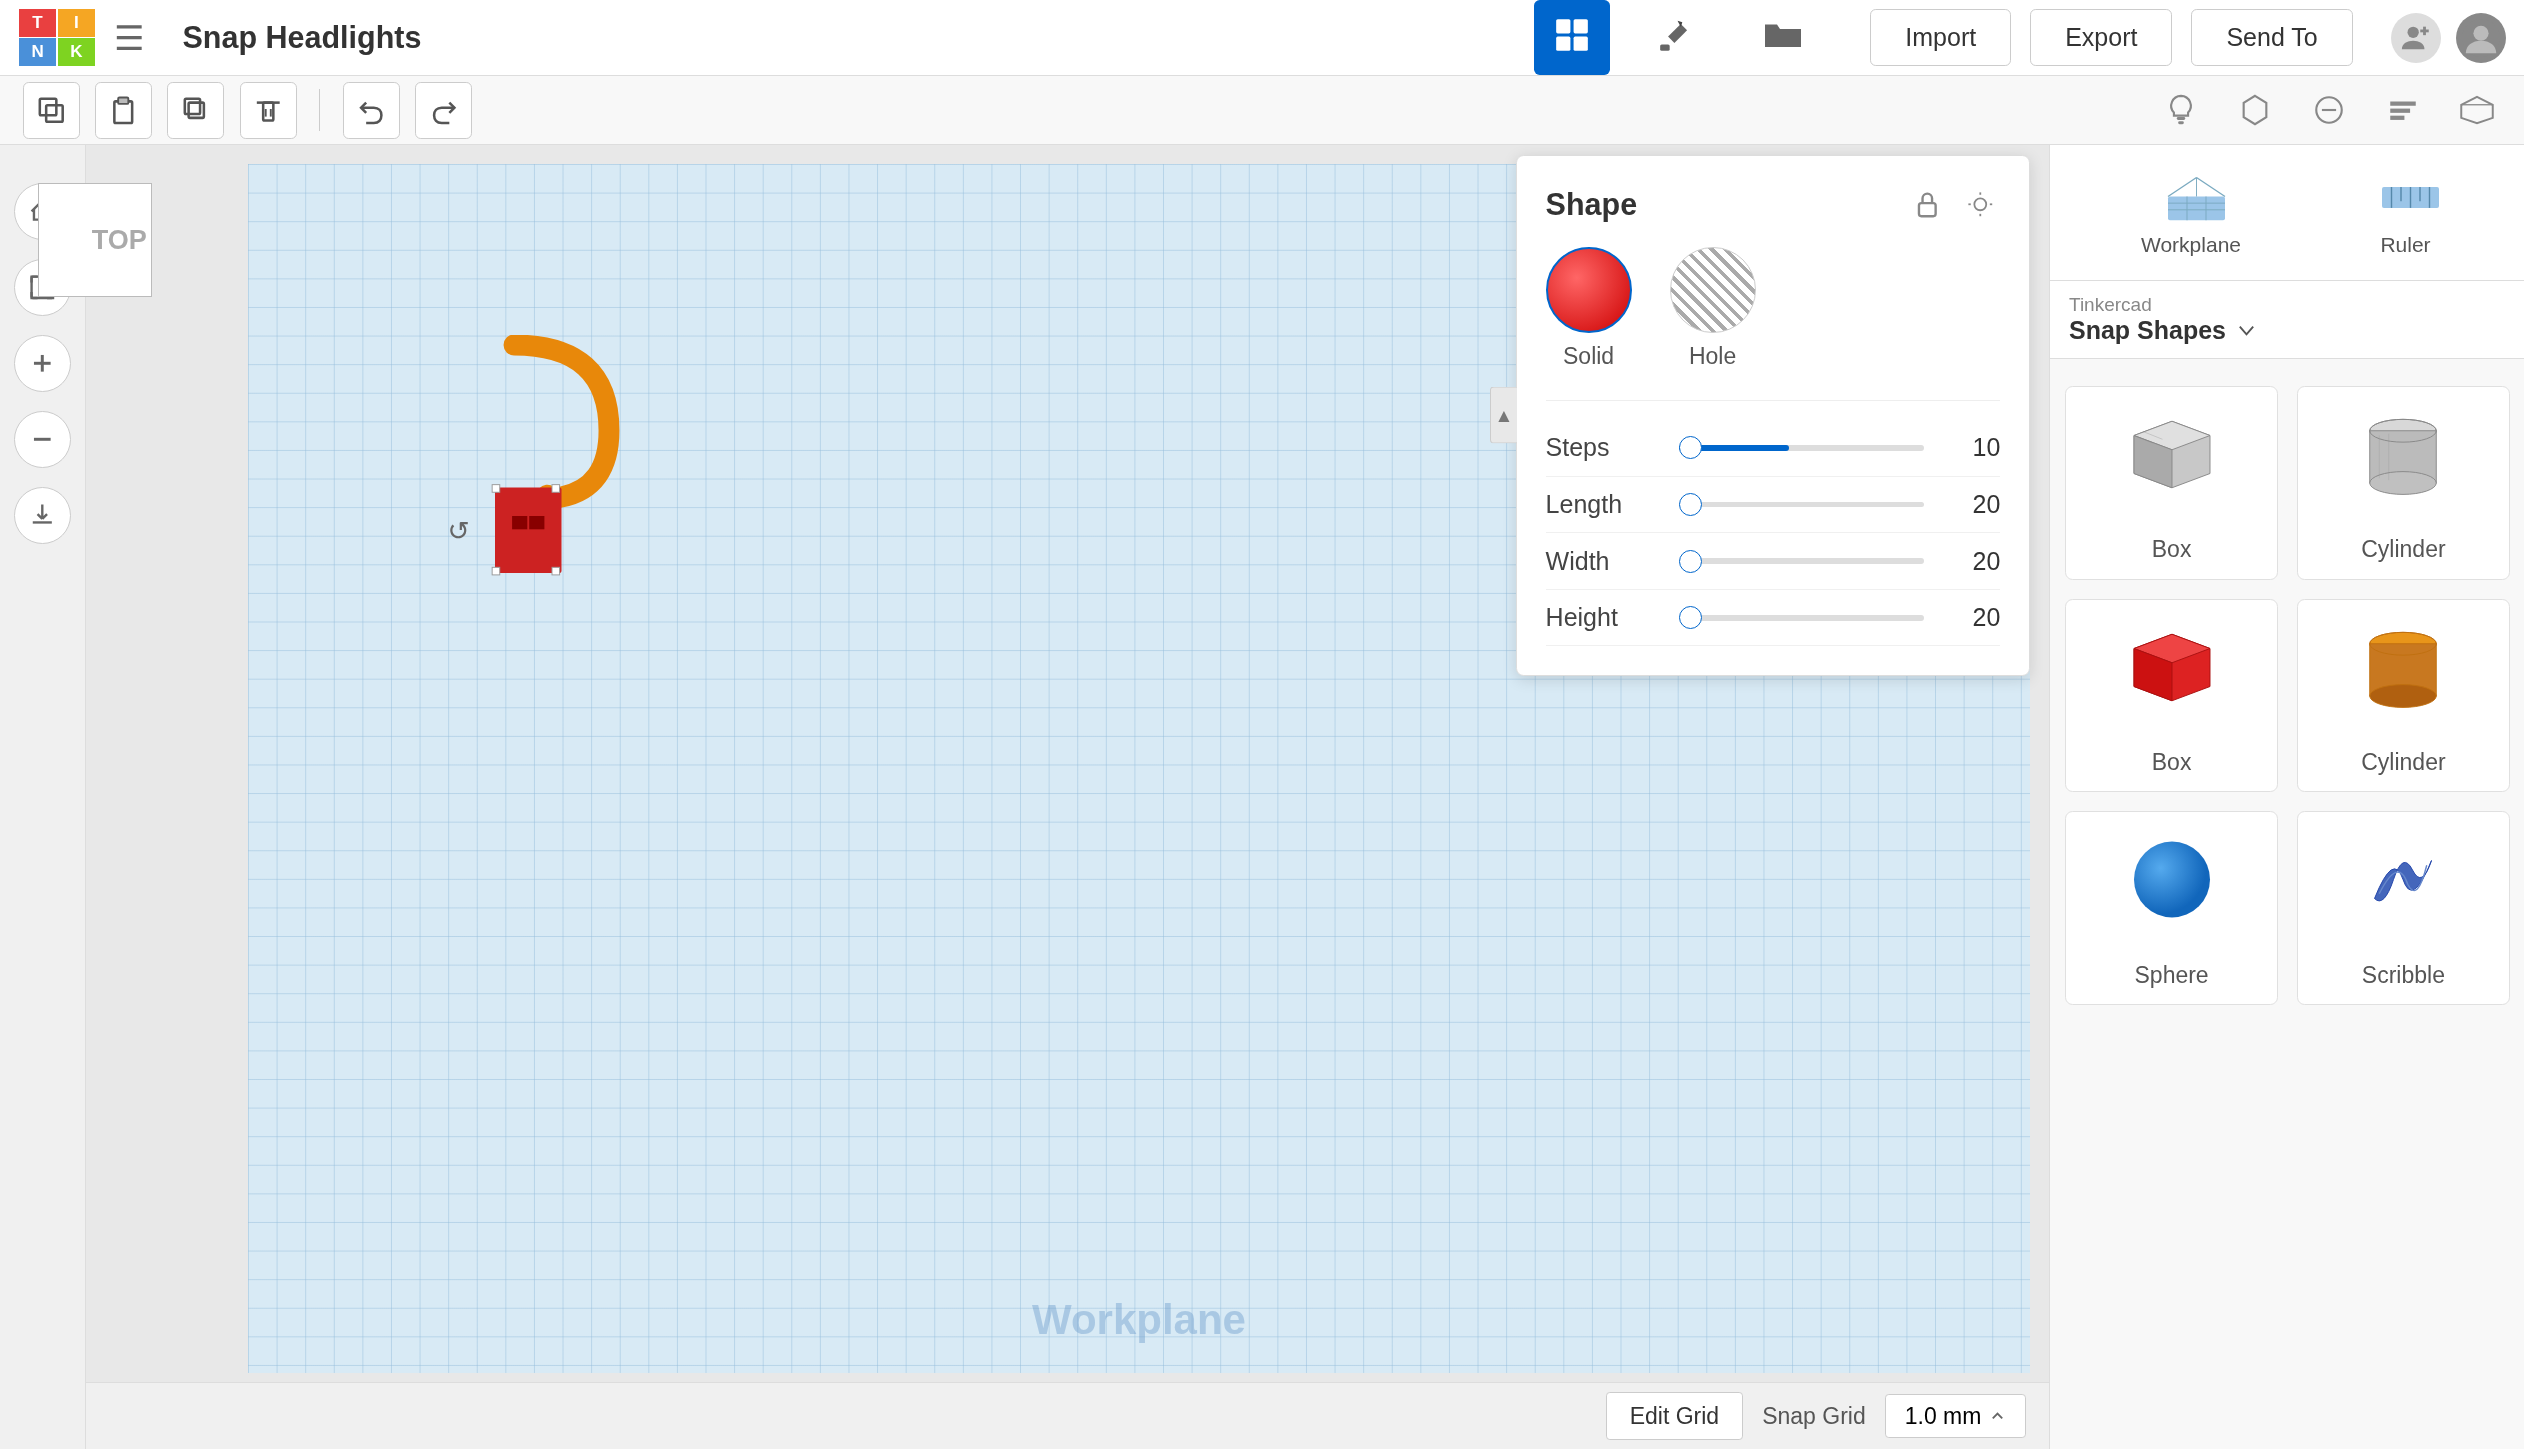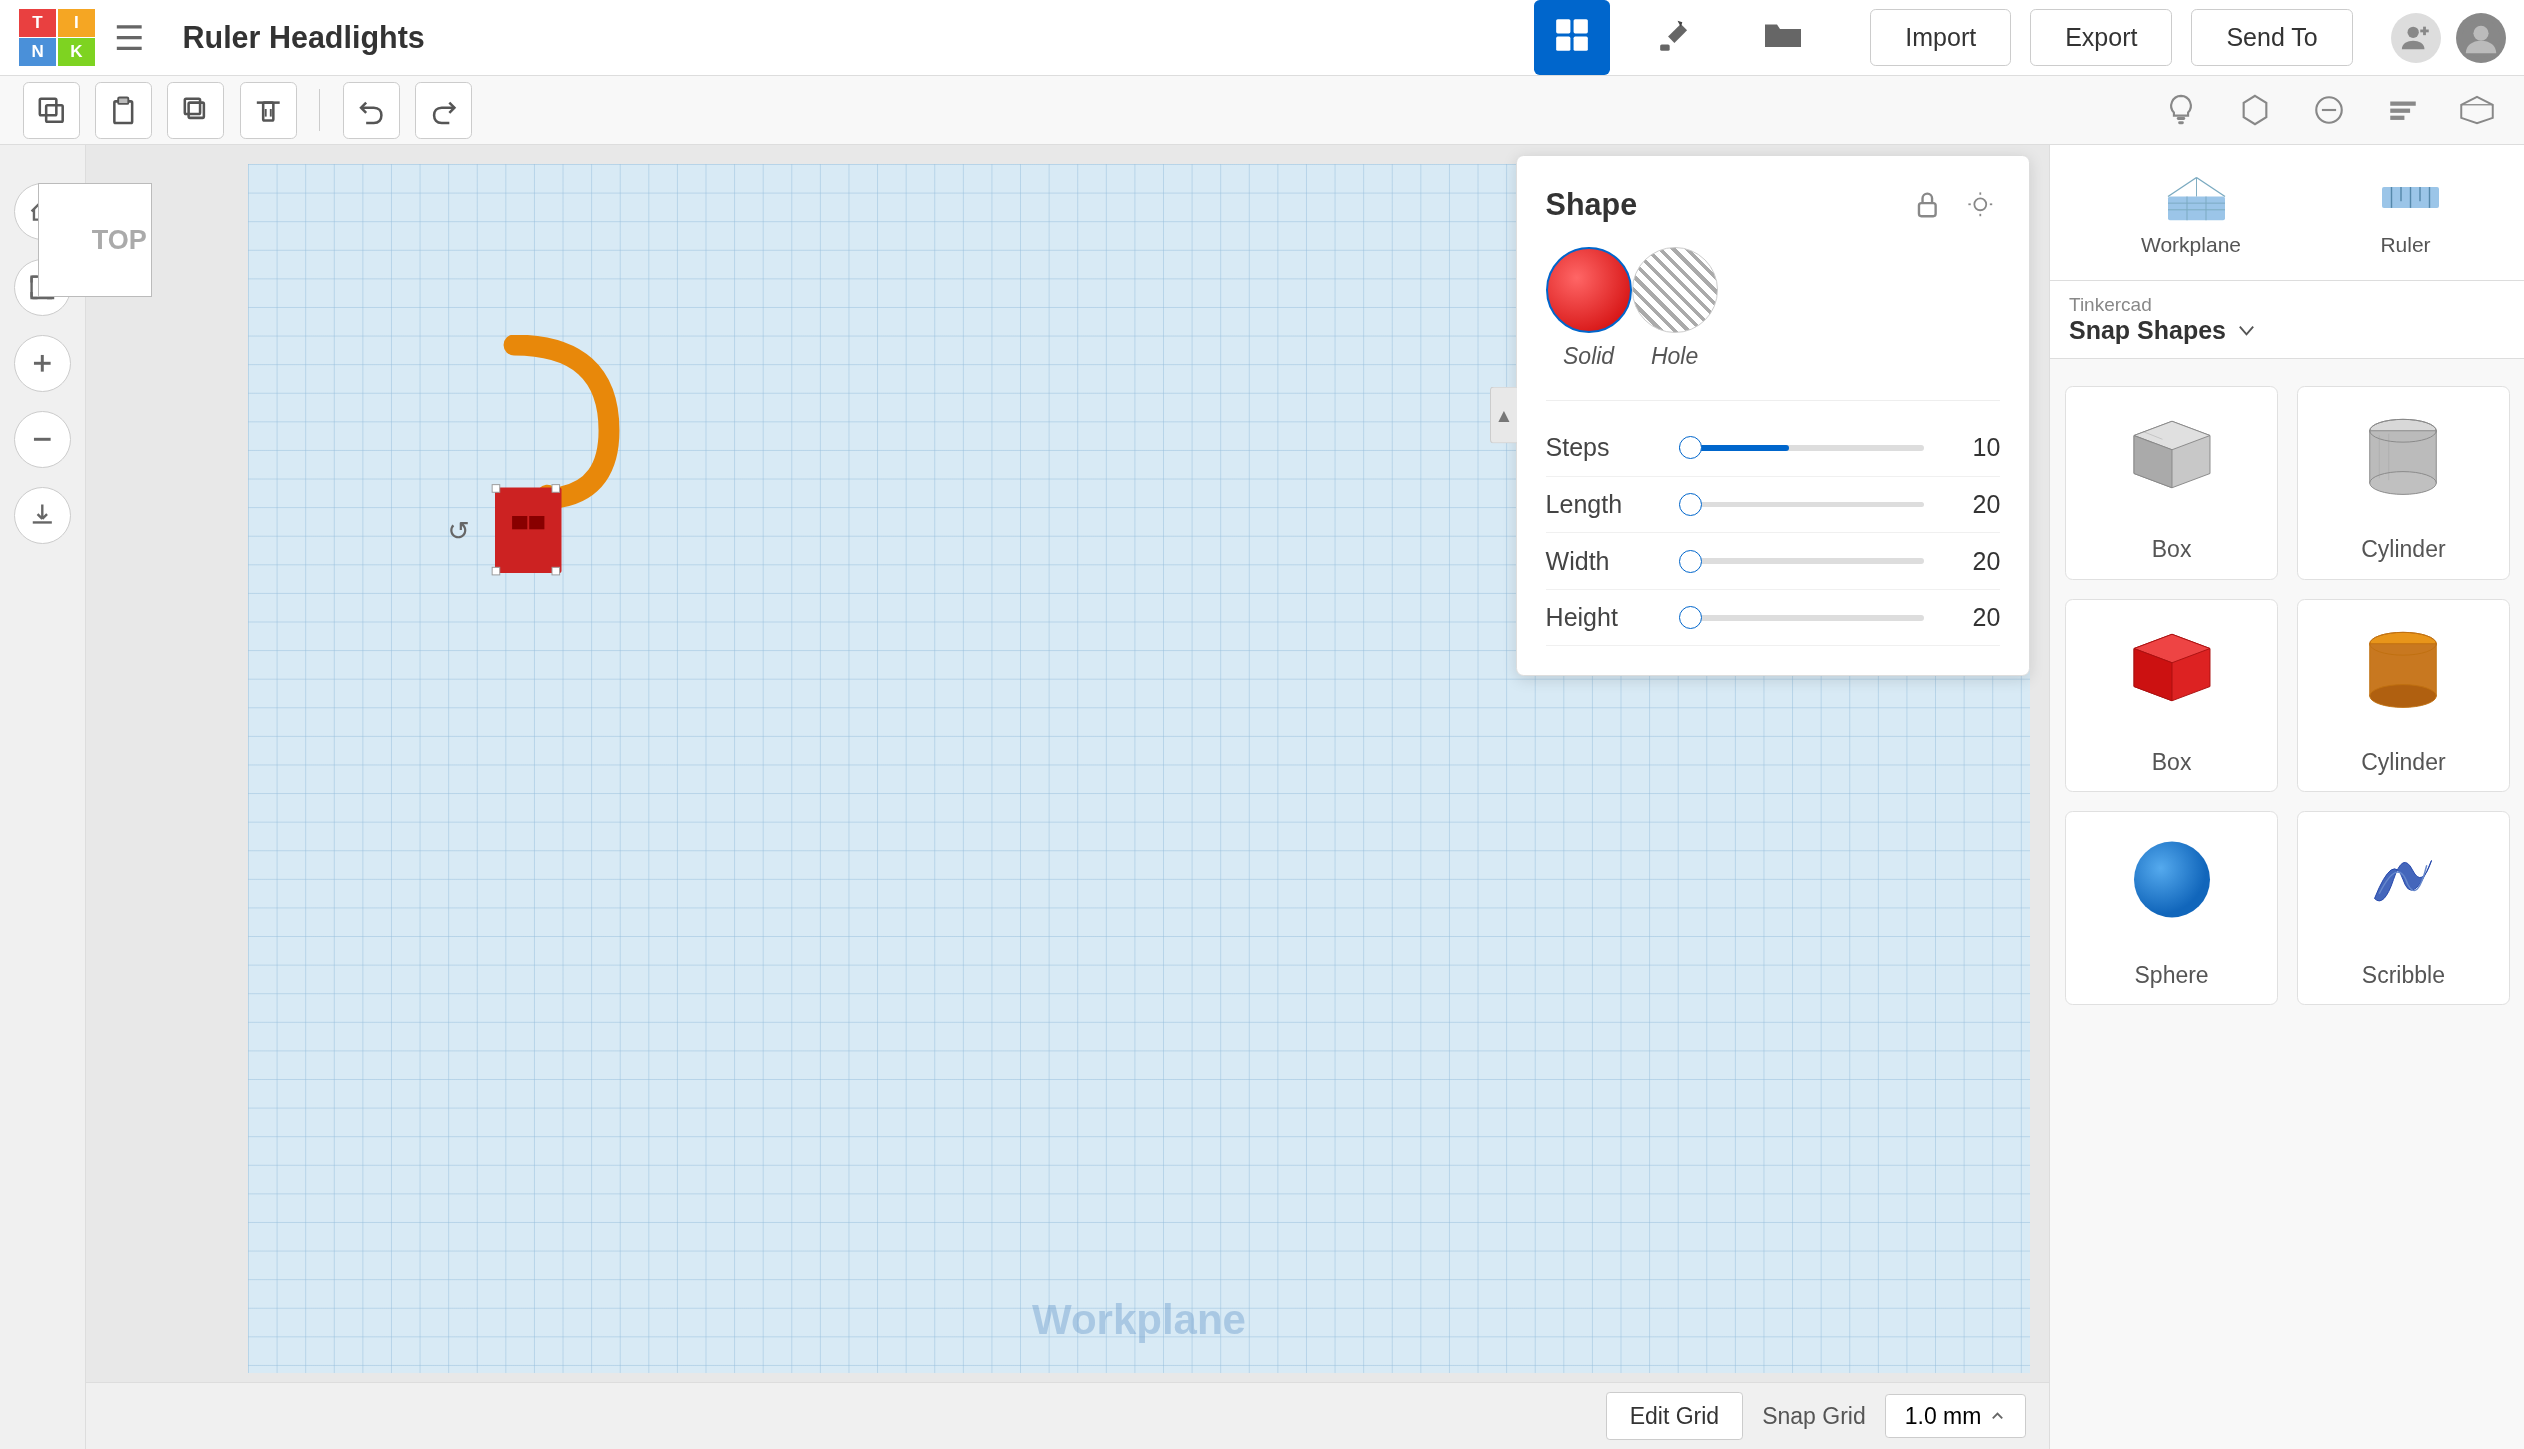--- a/index.html
+++ b/index.html
@@ -89,21 +89,21 @@
       background: #fff; border: 1px solid #ddd; border-radius: 7.6px;
       padding: 28.6px; z-index: 20; box-shadow: 0 3.8px 15.2px rgba(0,0,0,0.12);
     }
     #shape-panel-header {
       display: flex; align-items: center; justify-content: space-between;
       margin-bottom: 23px;
     }
     #shape-panel-title { font-size: 30.5px; font-weight: 700; color: #333; }
     #shape-panel-icons { display: flex; gap: 13.3px; }
     .panel-icon-btn { width: 40px; height: 40px; display: flex; align-items: center; justify-content: center; cursor: pointer; color: #888; font-size: 23px; }
-    #shape-options { display: flex; margin-bottom: 30.5px; align-items: flex-end; font-style: italic; }
+    #shape-options { display: flex; gap: 38px; margin-bottom: 30.5px; align-items: flex-end; }
     .shape-option { display: flex; flex-direction: column; align-items: center; gap: 9.5px; cursor: pointer; }
     .shape-solid {
       width: 86px; height: 86px; border-radius: 50%;
       background: radial-gradient(circle at 35% 35%, #ff6666, #cc0000);
       border: 2.9px solid #0066cc;
     }
     .shape-hole {
       width: 86px; height: 86px; border-radius: 50%;
       background: repeating-linear-gradient(45deg, #aaa 0px, #aaa 3.8px, #fff 3.8px, #fff 9.5px);
       border: 1.9px solid #ccc;
@@ -186,21 +186,21 @@
 
   <div id="logo">
     <div class="logo-cell logo-t">T</div>
     <div class="logo-cell logo-i">I</div>
     <div class="logo-cell logo-n">N</div>
     <div class="logo-cell logo-k">K</div>
   </div>
 
   <div style="font-size:34px; color:#666; cursor:pointer;">☰</div>
 
-  <div id="app-title">Ruler Headlights</div>
+  <div id="app-title">Snap Headlights</div>
 
   <div id="topbar-right">
 
     <div style="background:#0066cc; padding:15.2px 19px; border-radius:5.7px; cursor:pointer;">
       <svg width="38" height="38" viewBox="0 0 24 24">
         <rect x="2" y="2" width="9" height="9" fill="#fff" rx="1"></rect>
         <rect x="13" y="2" width="9" height="9" fill="#fff" rx="1"></rect>
         <rect x="2" y="13" width="9" height="9" fill="#fff" rx="1"></rect>
         <rect x="13" y="13" width="9" height="9" fill="#fff" rx="1"></rect>
       </svg>

